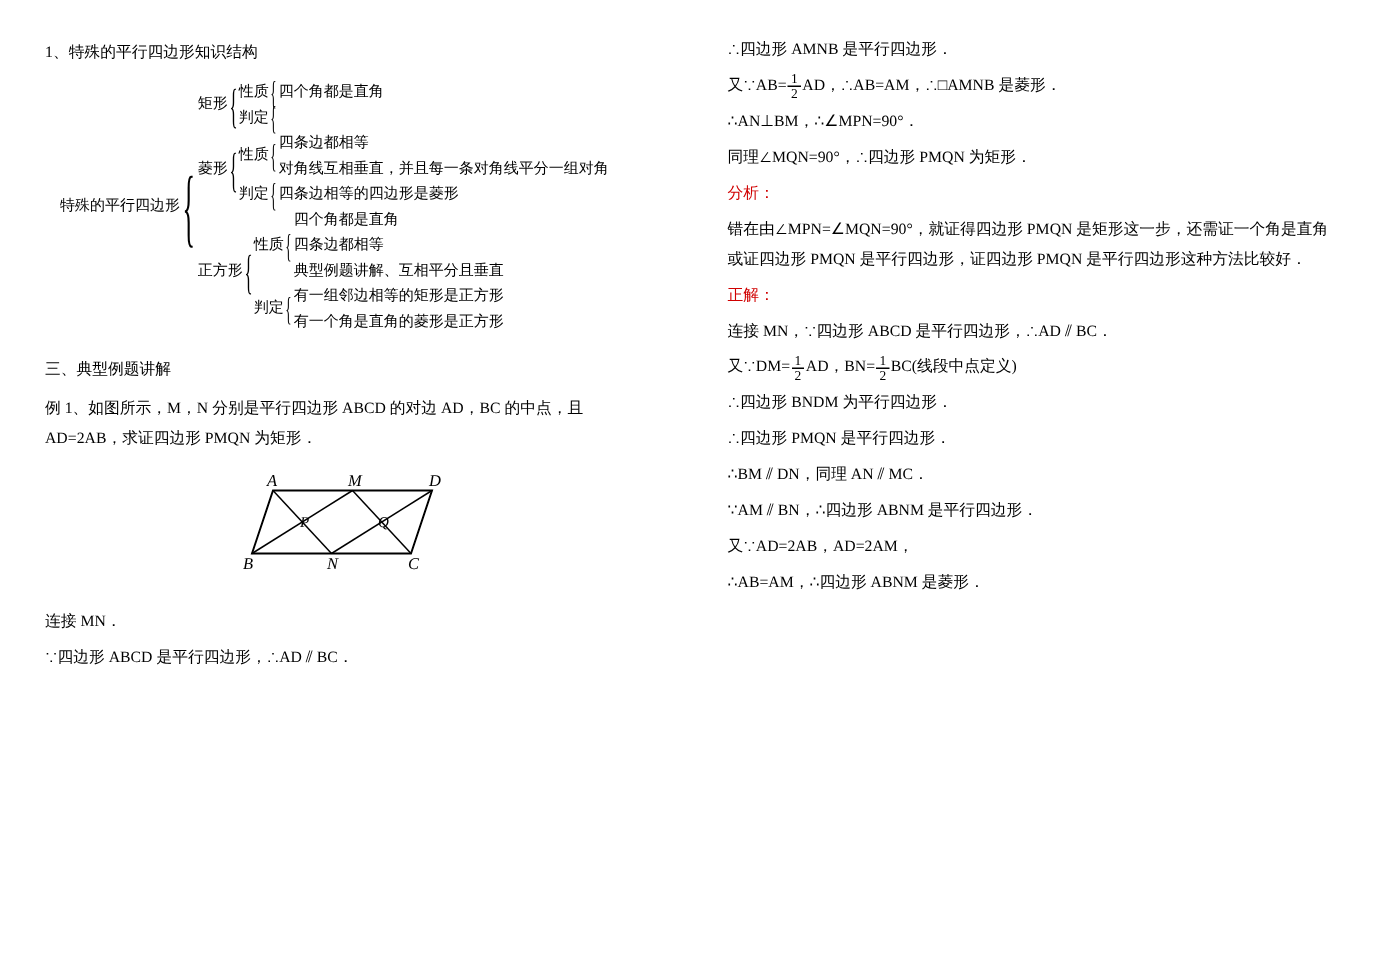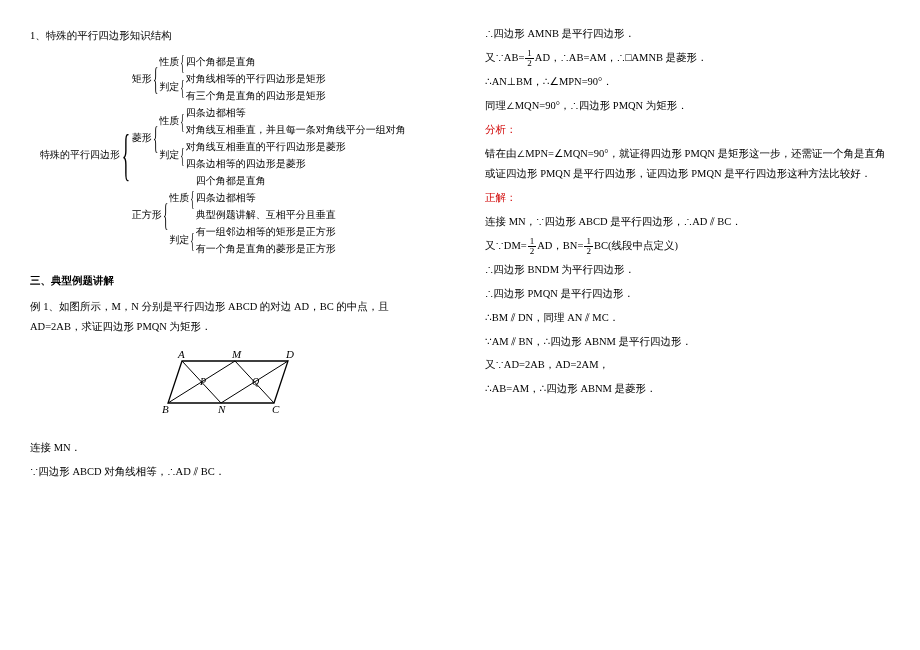--- a/index.html
+++ b/index.html
@@ -1,19 +1,19 @@
 <!DOCTYPE html>
 <html><head>
 <meta charset="utf-8">
 <style>
 body{margin:0;padding:20px 30px;font-family:"SimSun","宋体",serif;font-size:10.5px;color:#000;background:#fff;line-height:1.9;width:920px;box-sizing:border-box}
 .cols{display:flex;gap:50px}
 .col{flex:1;min-width:0}
 .h{margin:6px 0}
-.b{font-weight:bold}
+.b{font-weight:normal}
 .red{color:#d00000}
 .tree{position:relative;padding-left:0;margin:8px 0 14px 10px;font-size:10px;line-height:1.6}
 .node{display:flex;align-items:center}
 .lab-h{writing-mode:initial;display:inline-block}
 .brace{display:inline-block;font-size:58px;line-height:0;transform:scaleX(0.3);margin:0 -8px;font-family:serif}
 .brace2{display:inline-block;font-size:32px;line-height:0;transform:scaleX(0.35);margin:0 -4px;font-family:serif}
 .brace3{display:inline-block;font-size:22px;line-height:0;transform:scaleX(0.4);margin:0 -2px;font-family:serif}
 .kids{display:flex;flex-direction:column;gap:1px}
 .leaf{white-space:nowrap}
 .diagram{text-align:center;margin:10px 0 14px}
@@ -43,44 +43,39 @@
         <div class="node">
                   <span class="lab-h">性质</span>
                   <span class="brace3">{</span>
                   <div class="kids">
                     <div class="leaf">四个角都是直角</div>
                   </div>
                 </div>
         <div class="node">
                   <span class="lab-h">判定</span>
                   <span class="brace3">{</span>
-                  <div class="kids">
-                    <div class="leaf">对角线相等的平行四边形是矩形</div>
-                    <div class="leaf">有三个角是直角的四边形是矩形</div>
-                  </div>
                 </div>
       </div>
     </div>
     <div class="node">
       <span class="lab-h">菱形</span>
       <span class="brace2">{</span>
       <div class="kids">
         <div class="node">
                   <span class="lab-h">性质</span>
                   <span class="brace3">{</span>
                   <div class="kids">
                     <div class="leaf">四条边都相等</div>
                     <div class="leaf">对角线互相垂直，并且每一条对角线平分一组对角</div>
                   </div>
                 </div>
         <div class="node">
                   <span class="lab-h">判定</span>
                   <span class="brace3">{</span>
                   <div class="kids">
-                    <div class="leaf">对角线互相垂直的平行四边形是菱形</div>
                     <div class="leaf">四条边相等的四边形是菱形</div>
                   </div>
                 </div>
       </div>
     </div>
     <div class="node">
       <span class="lab-h">正方形</span>
       <span class="brace2">{</span>
       <div class="kids">
         <div class="node">
@@ -121,21 +116,21 @@
   <text x="128" y="11" font-size="11" font-style="italic">D</text>
   <text x="4" y="66" font-size="11" font-style="italic">B</text>
   <text x="60" y="66" font-size="11" font-style="italic">N</text>
   <text x="114" y="66" font-size="11" font-style="italic">C</text>
   <text x="42" y="38" font-size="10" font-style="italic">P</text>
   <text x="94" y="38" font-size="10" font-style="italic">Q</text>
 </svg>
 </div>
 
 <p>连接 MN．</p>
-<p>∵四边形 ABCD 对角线相等，∴AD ⫽ BC．</p>
+<p>∵四边形 ABCD 是平行四边形，∴AD ⫽ BC．</p>
 
 </div>
 
 <div class="col">
 <p>∴四边形 AMNB 是平行四边形．</p>
 <p><span>又∵AB=</span><span class="frac">
           <span class="t">1</span>
           <span class="b2">2</span>
         </span><span>AD，∴AB=AM，∴□AMNB 是菱形．</span></p>
 <p>∴AN⊥BM，∴∠MPN=90°．</p>

